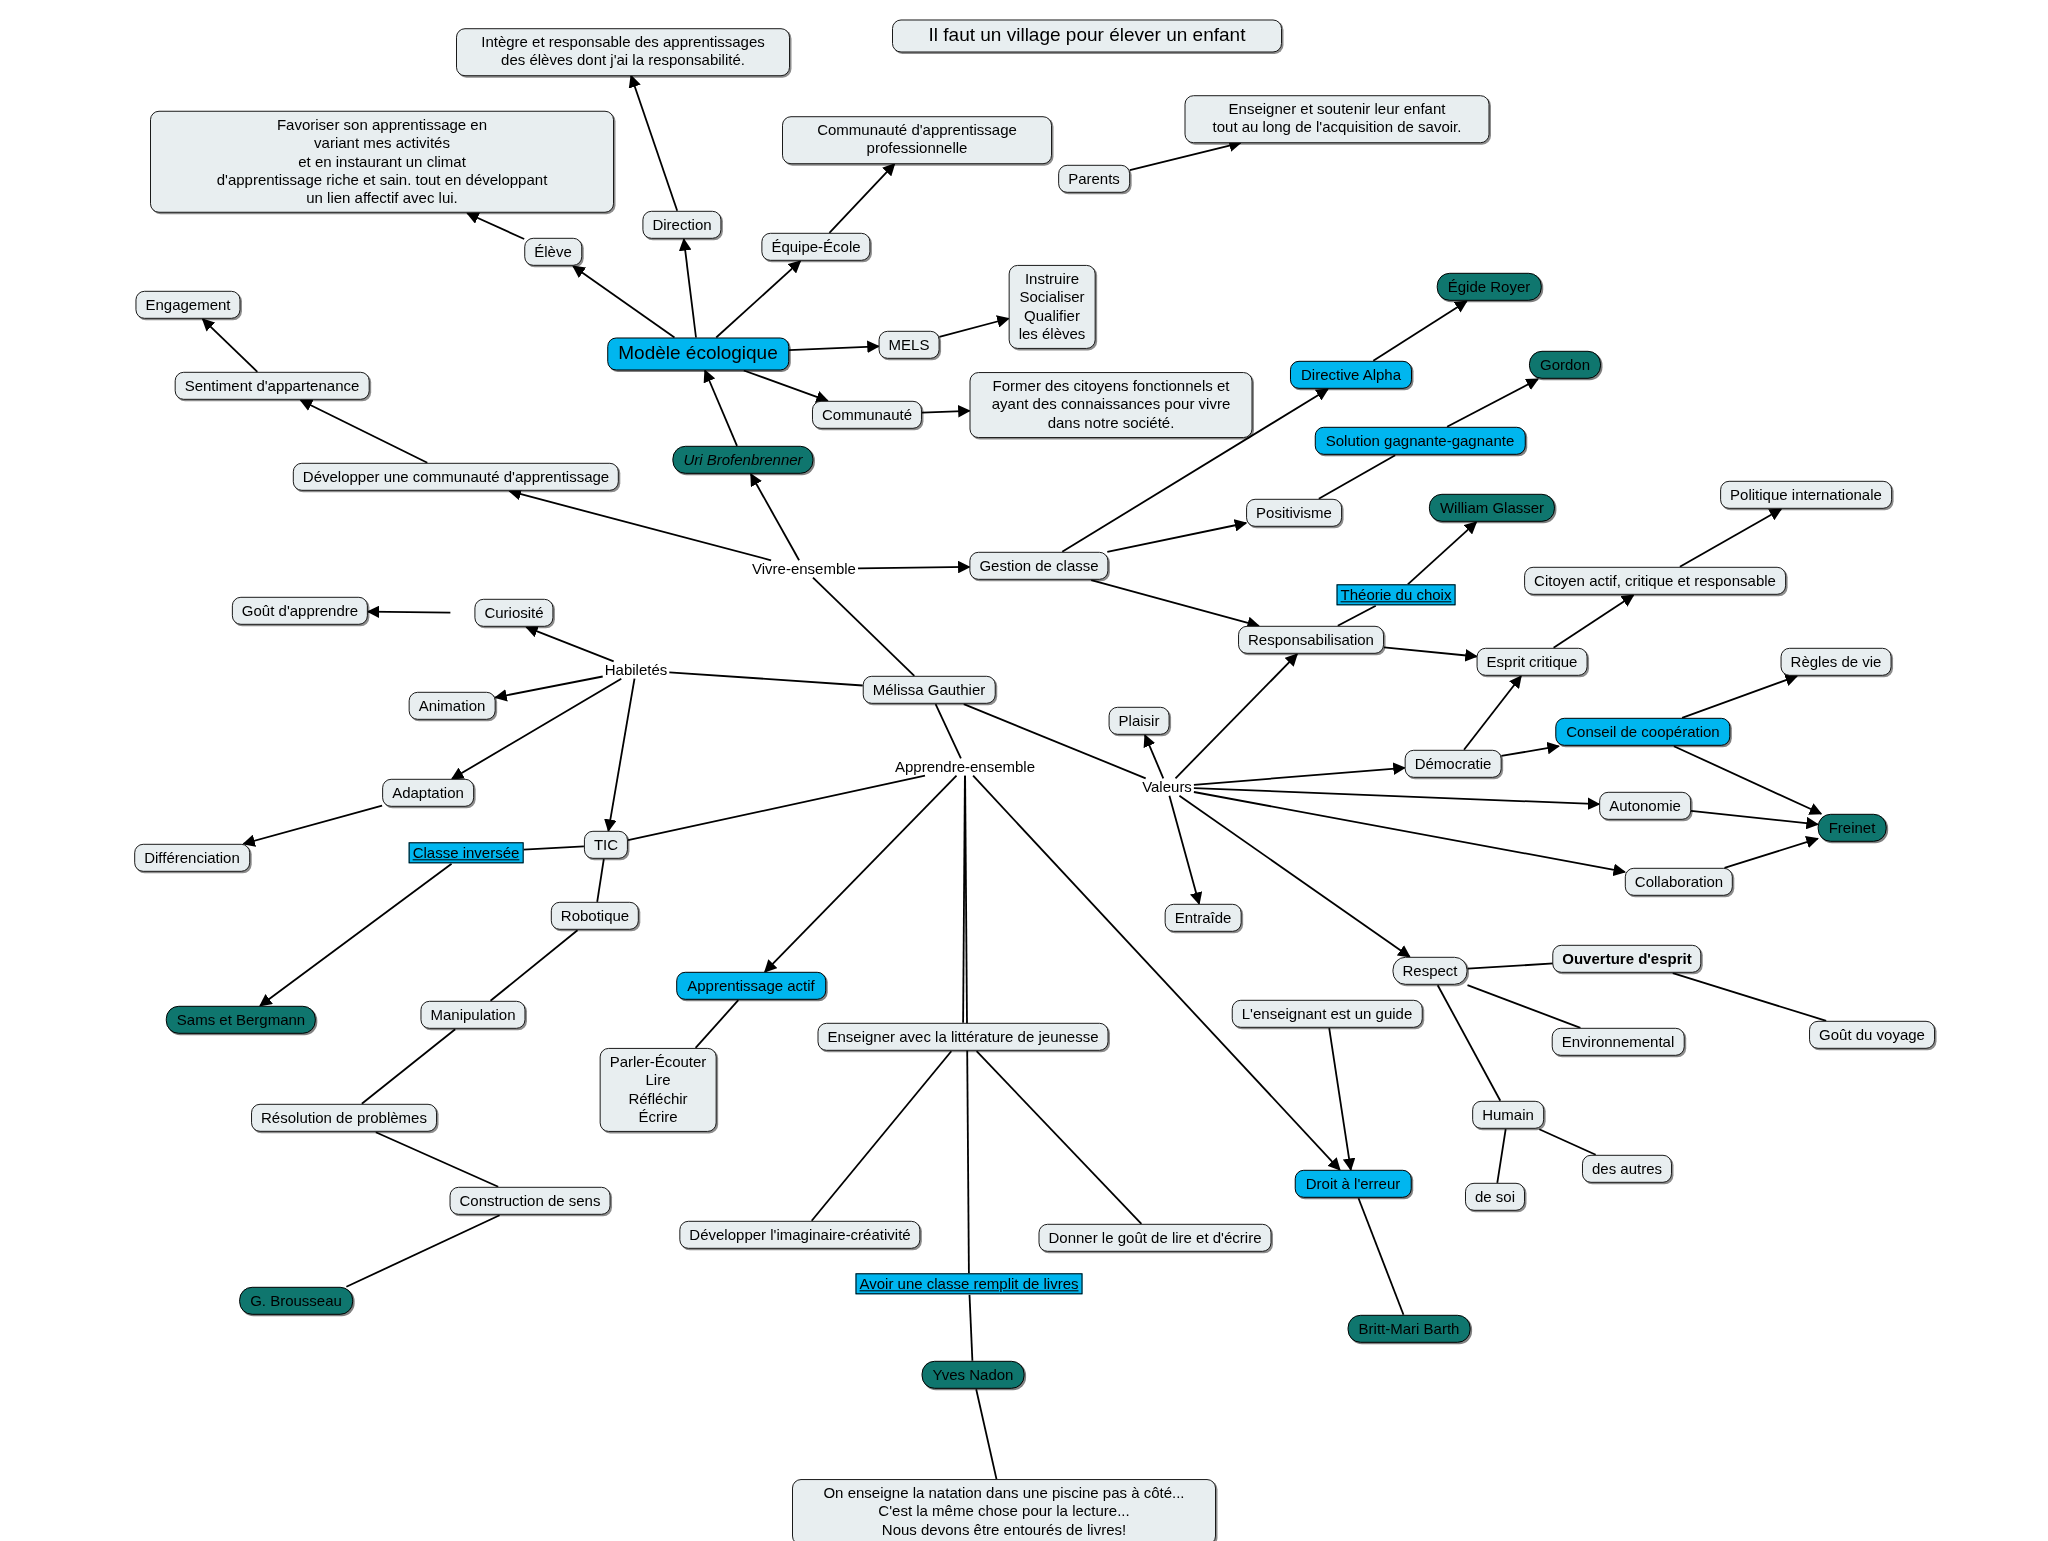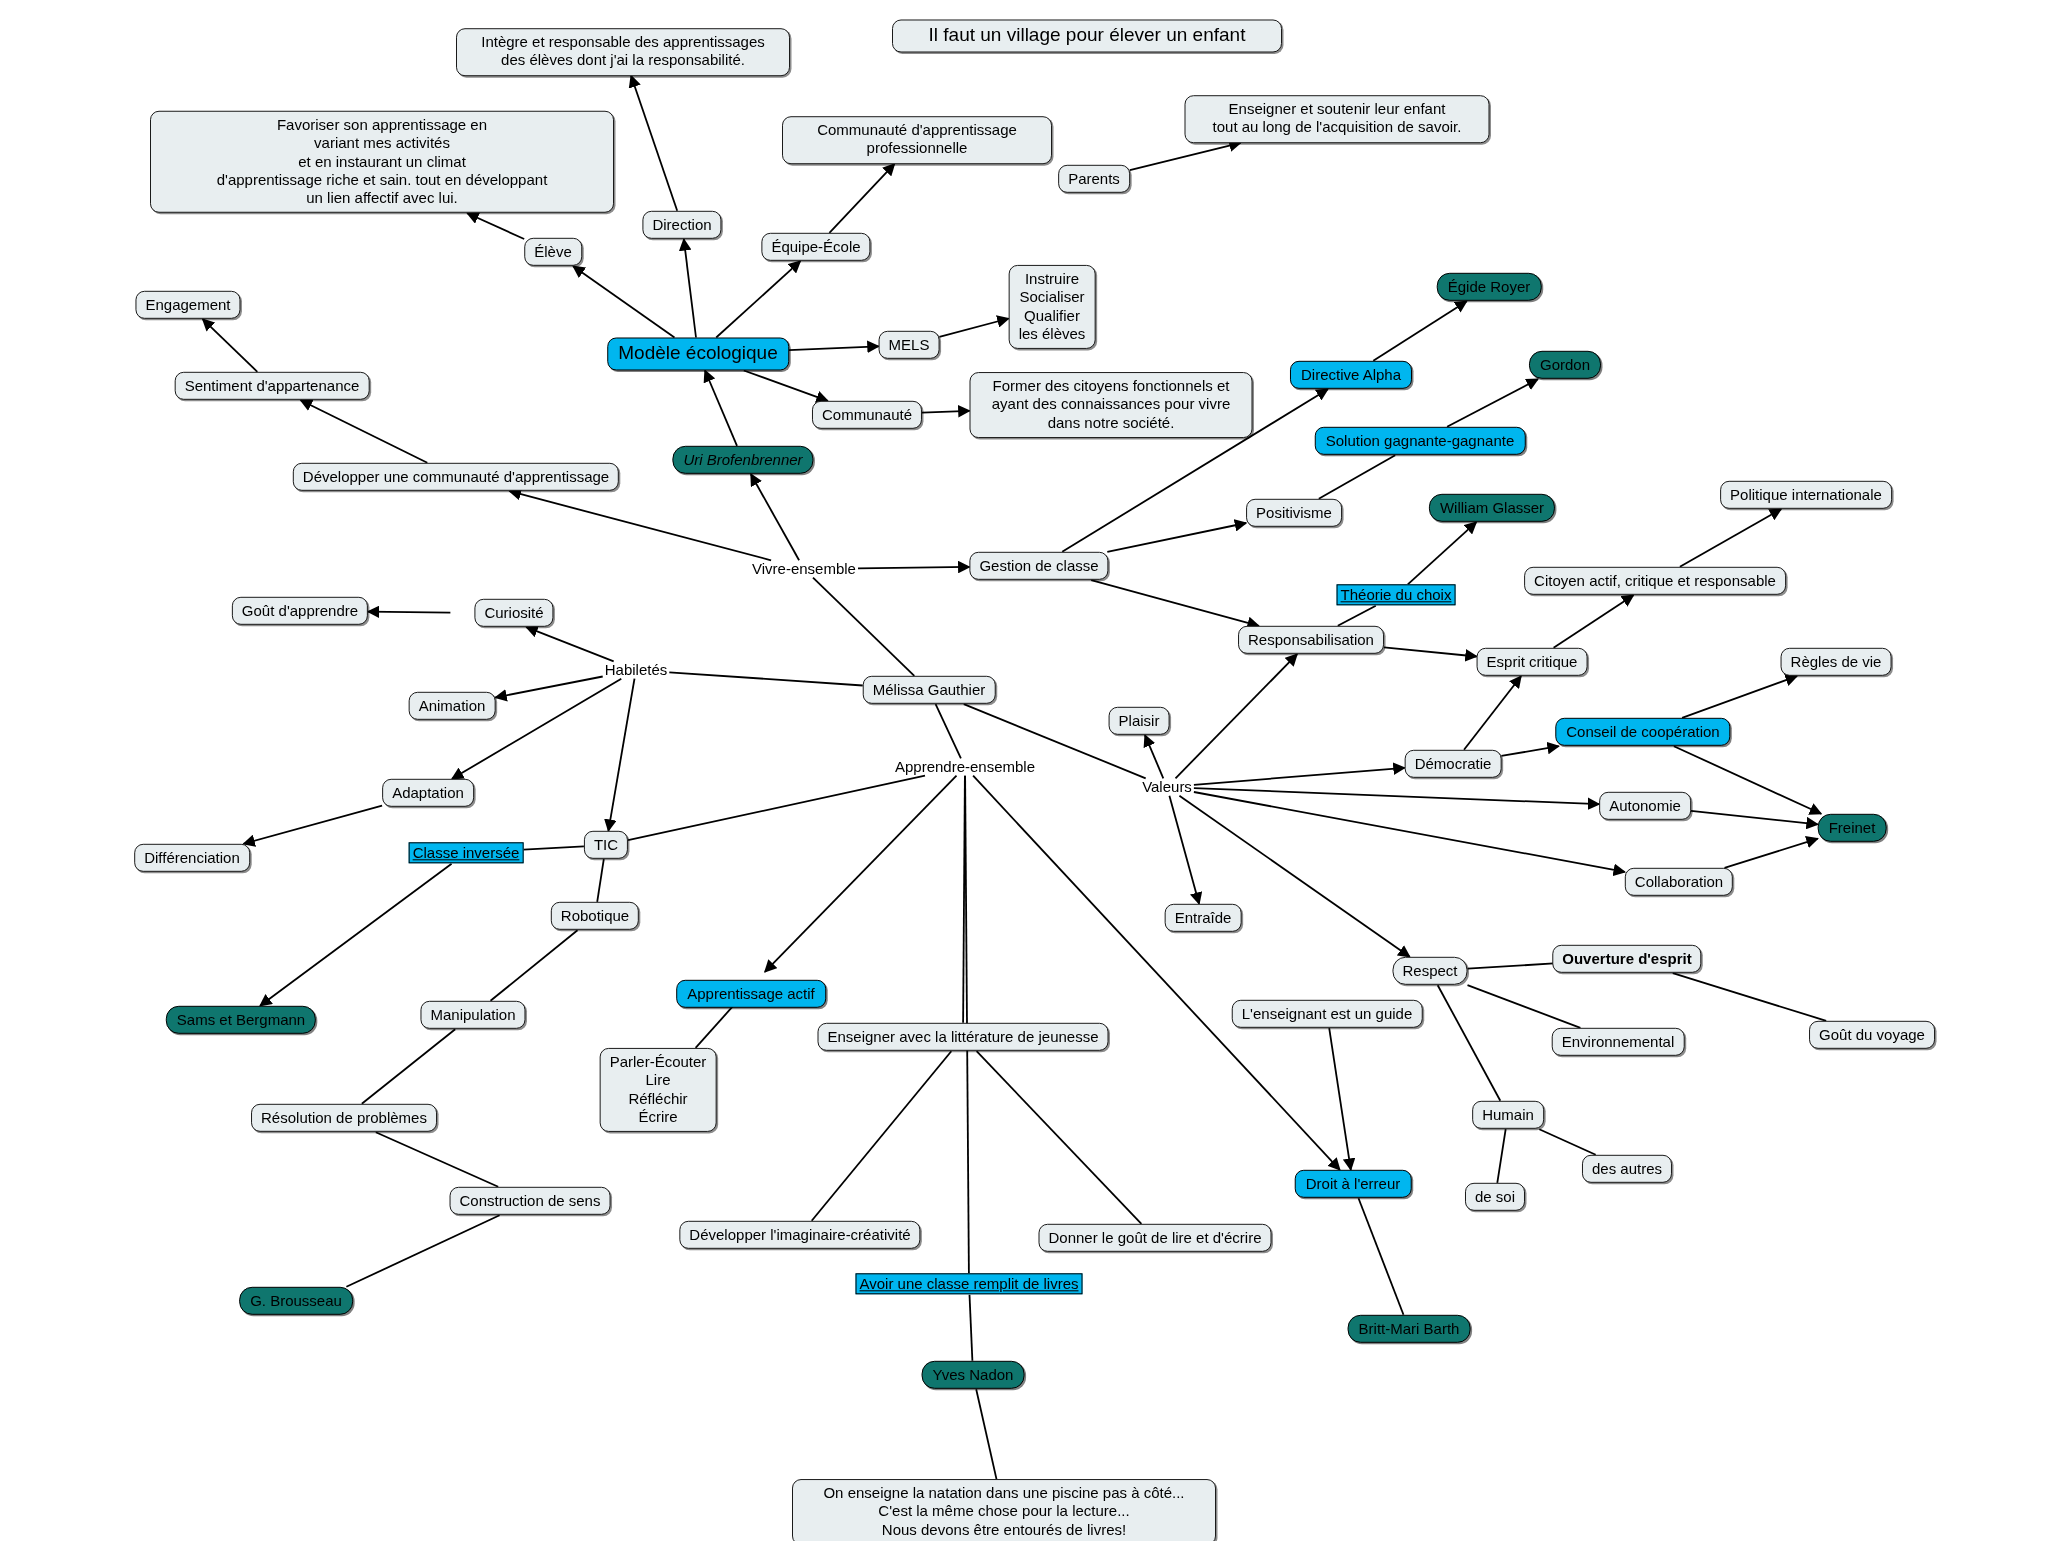--- a/index.html
+++ b/index.html
@@ -226,21 +226,21 @@
       <div class="node box" style="left: 1645px; top: 806px; font-size: 15px;">Autonomie</div>
       <div class="node green" style="left: 1852px; top: 828px; font-size: 15px;">Freinet</div>
       <div class="node box" style="left: 192px; top: 858px; font-size: 15px;">Différenciation</div>
       <div class="node box" style="left: 606px; top: 845px; font-size: 15px;">TIC</div>
       <div class="node box" style="left: 1679px; top: 882px; font-size: 15px;">Collaboration</div>
       <div class="node sel" style="left: 466px; top: 853px; font-size: 15px;">Classe inversée</div>
       <div class="node box" style="left: 595px; top: 916px; font-size: 15px;">Robotique</div>
       <div class="node box" style="left: 1203px; top: 918px; font-size: 15px;">Entraîde</div>
       <div class="node box" style="left: 1627px; top: 959px; font-size: 15px; font-weight: bold;">Ouverture d'esprit</div>
       <div class="node box" style="left: 1430px; top: 971px; font-size: 15px; border-radius: 13px;">Respect</div>
-      <div class="node cyan" style="left: 751px; top: 986px; font-size: 15px; margin-top: 8px;">Apprentissage actif</div>
+      <div class="node cyan" style="left: 751px; top: 986px; font-size: 15px;">Apprentissage actif</div>
       <div class="node box" style="left: 1327px; top: 1014px; font-size: 15px;">L'enseignant est un guide</div>
       <div class="node green" style="left: 241px; top: 1020px; font-size: 15px;">Sams et Bergmann</div>
       <div class="node box" style="left: 473px; top: 1015px; font-size: 15px;">Manipulation</div>
       <div class="node box" style="left: 963px; top: 1037px; font-size: 15px;">Enseigner avec la littérature de jeunesse</div>
       <div class="node box" style="left: 1618px; top: 1042px; font-size: 15px;">Environnemental</div>
       <div class="node box" style="left: 1872px; top: 1035px; font-size: 15px;">Goût du voyage</div>
       <div class="node box multiline" style="left: 658px; top: 1090px; font-size: 15px;">Parler-Écouter
 Lire
 Réfléchir
 Écrire</div>

